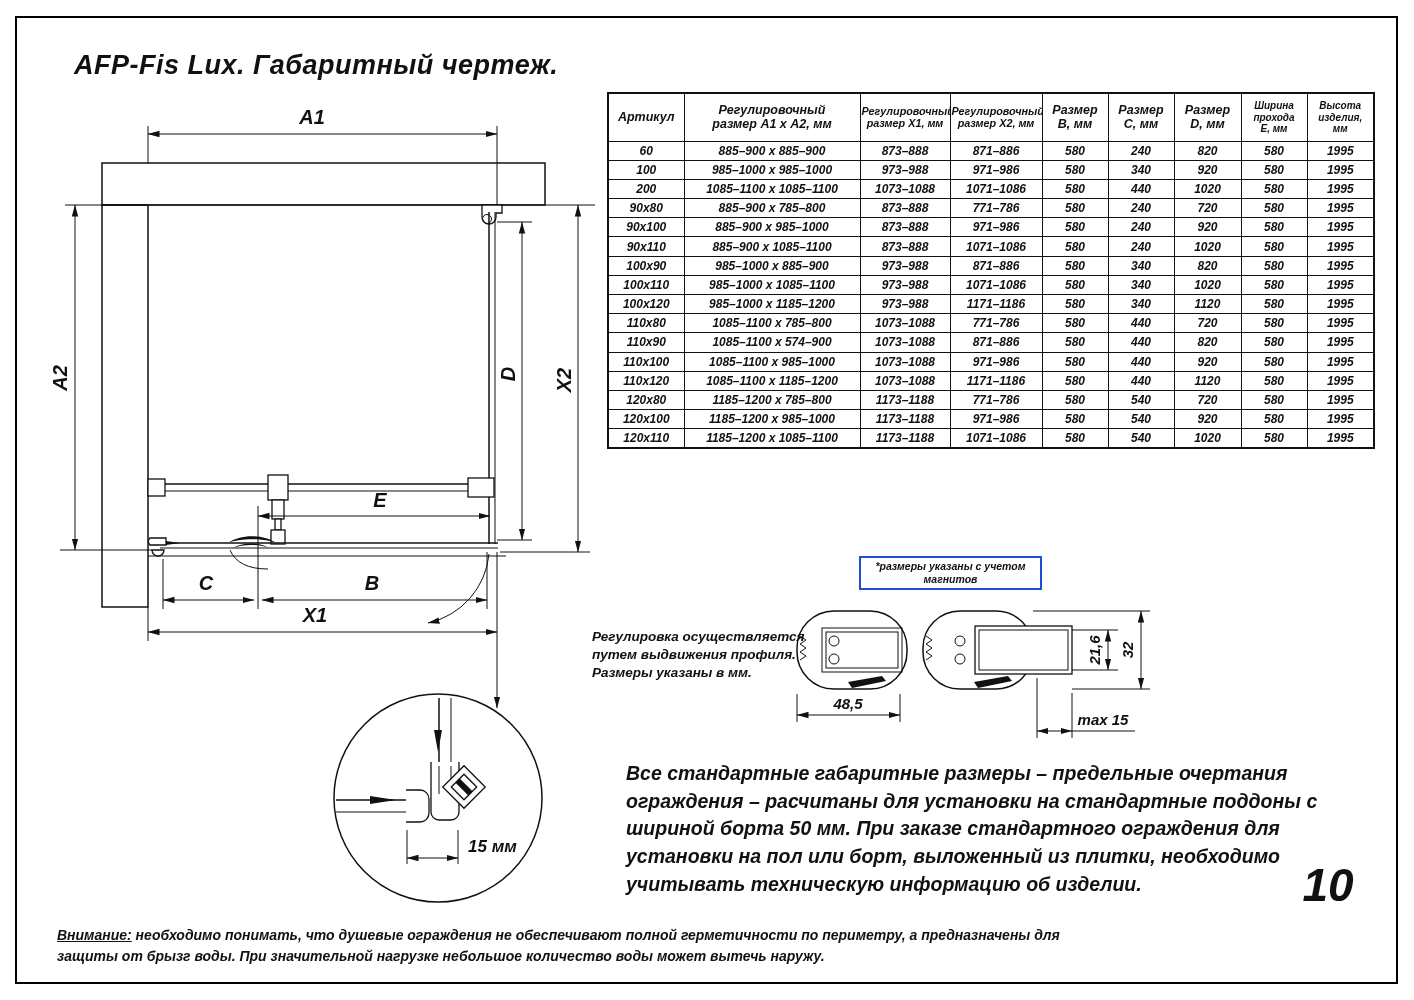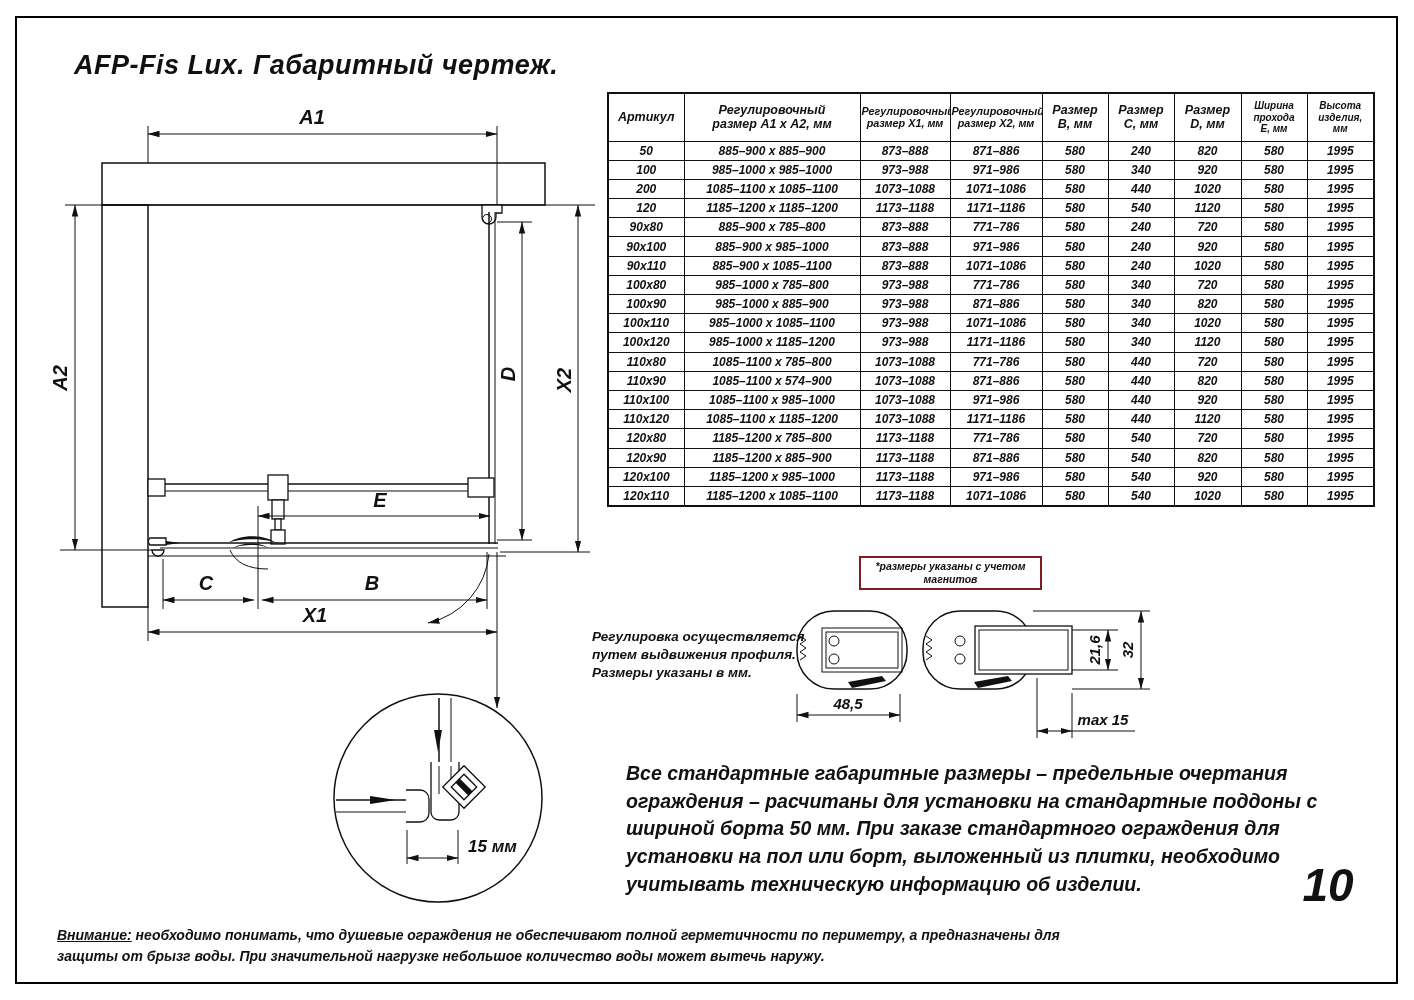--- a/index.html
+++ b/index.html
@@ -29,21 +29,21 @@
     border:1.5px solid #111; text-align:center; vertical-align:middle;
     font-style:italic; font-weight:bold; color:#111;
     padding:0 1px; overflow:hidden;
   }
   #spec-table thead th { height:48px; font-size:12.5px; line-height:1.15; white-space:pre-line; }
   #spec-table thead th.small  { font-size:10.8px; }
   #spec-table thead th.xsmall { font-size:10px; }
   #spec-table tbody td { height:19.2px; font-size:12px; }
   #footnote-box {
     position:absolute; left:859px; top:556px; width:183px; height:34px;
-    border:2px solid #7f1d1d; background:#fff;
+    border:2px solid #1d4ed8; background:#fff;
     display:flex; align-items:center; justify-content:center; text-align:center;
     font-size:10.5px; font-weight:bold; font-style:italic; line-height:1.25;
   }
 
   
   svg text {
     font-family:"Liberation Sans", sans-serif;
     font-style:italic; font-weight:bold; fill:#111;
   }
   .thin  { stroke:#111; stroke-width:1;   fill:none; }
@@ -239,21 +239,21 @@
           <th class="xsmall">Ширина
 прохода
 Е, мм</th>
           <th class="xsmall">Высота
 изделия,
 мм</th>
         </tr>
       </thead>
     <tbody>
         <tr>
-          <td>50</td>
+          <td>60</td>
           <td>885–900 x 885–900</td>
           <td>873–888</td>
           <td>871–886</td>
           <td>580</td>
           <td>240</td>
           <td>820</td>
           <td>580</td>
           <td>1995</td>
         </tr>
         <tr>
@@ -272,31 +272,20 @@
           <td>1085–1100 x 1085–1100</td>
           <td>1073–1088</td>
           <td>1071–1086</td>
           <td>580</td>
           <td>440</td>
           <td>1020</td>
           <td>580</td>
           <td>1995</td>
         </tr>
         <tr>
-          <td>120</td>
-          <td>1185–1200 x 1185–1200</td>
-          <td>1173–1188</td>
-          <td>1171–1186</td>
-          <td>580</td>
-          <td>540</td>
-          <td>1120</td>
-          <td>580</td>
-          <td>1995</td>
-        </tr>
-        <tr>
           <td>90x80</td>
           <td>885–900 x 785–800</td>
           <td>873–888</td>
           <td>771–786</td>
           <td>580</td>
           <td>240</td>
           <td>720</td>
           <td>580</td>
           <td>1995</td>
         </tr>
@@ -316,31 +305,20 @@
           <td>885–900 x 1085–1100</td>
           <td>873–888</td>
           <td>1071–1086</td>
           <td>580</td>
           <td>240</td>
           <td>1020</td>
           <td>580</td>
           <td>1995</td>
         </tr>
         <tr>
-          <td>100x80</td>
-          <td>985–1000 x 785–800</td>
-          <td>973–988</td>
-          <td>771–786</td>
-          <td>580</td>
-          <td>340</td>
-          <td>720</td>
-          <td>580</td>
-          <td>1995</td>
-        </tr>
-        <tr>
           <td>100x90</td>
           <td>985–1000 x 885–900</td>
           <td>973–988</td>
           <td>871–886</td>
           <td>580</td>
           <td>340</td>
           <td>820</td>
           <td>580</td>
           <td>1995</td>
         </tr>
@@ -411,31 +389,20 @@
           <td>1995</td>
         </tr>
         <tr>
           <td>120x80</td>
           <td>1185–1200 x 785–800</td>
           <td>1173–1188</td>
           <td>771–786</td>
           <td>580</td>
           <td>540</td>
           <td>720</td>
-          <td>580</td>
-          <td>1995</td>
-        </tr>
-        <tr>
-          <td>120x90</td>
-          <td>1185–1200 x 885–900</td>
-          <td>1173–1188</td>
-          <td>871–886</td>
-          <td>580</td>
-          <td>540</td>
-          <td>820</td>
           <td>580</td>
           <td>1995</td>
         </tr>
         <tr>
           <td>120x100</td>
           <td>1185–1200 x 985–1000</td>
           <td>1173–1188</td>
           <td>971–986</td>
           <td>580</td>
           <td>540</td>

